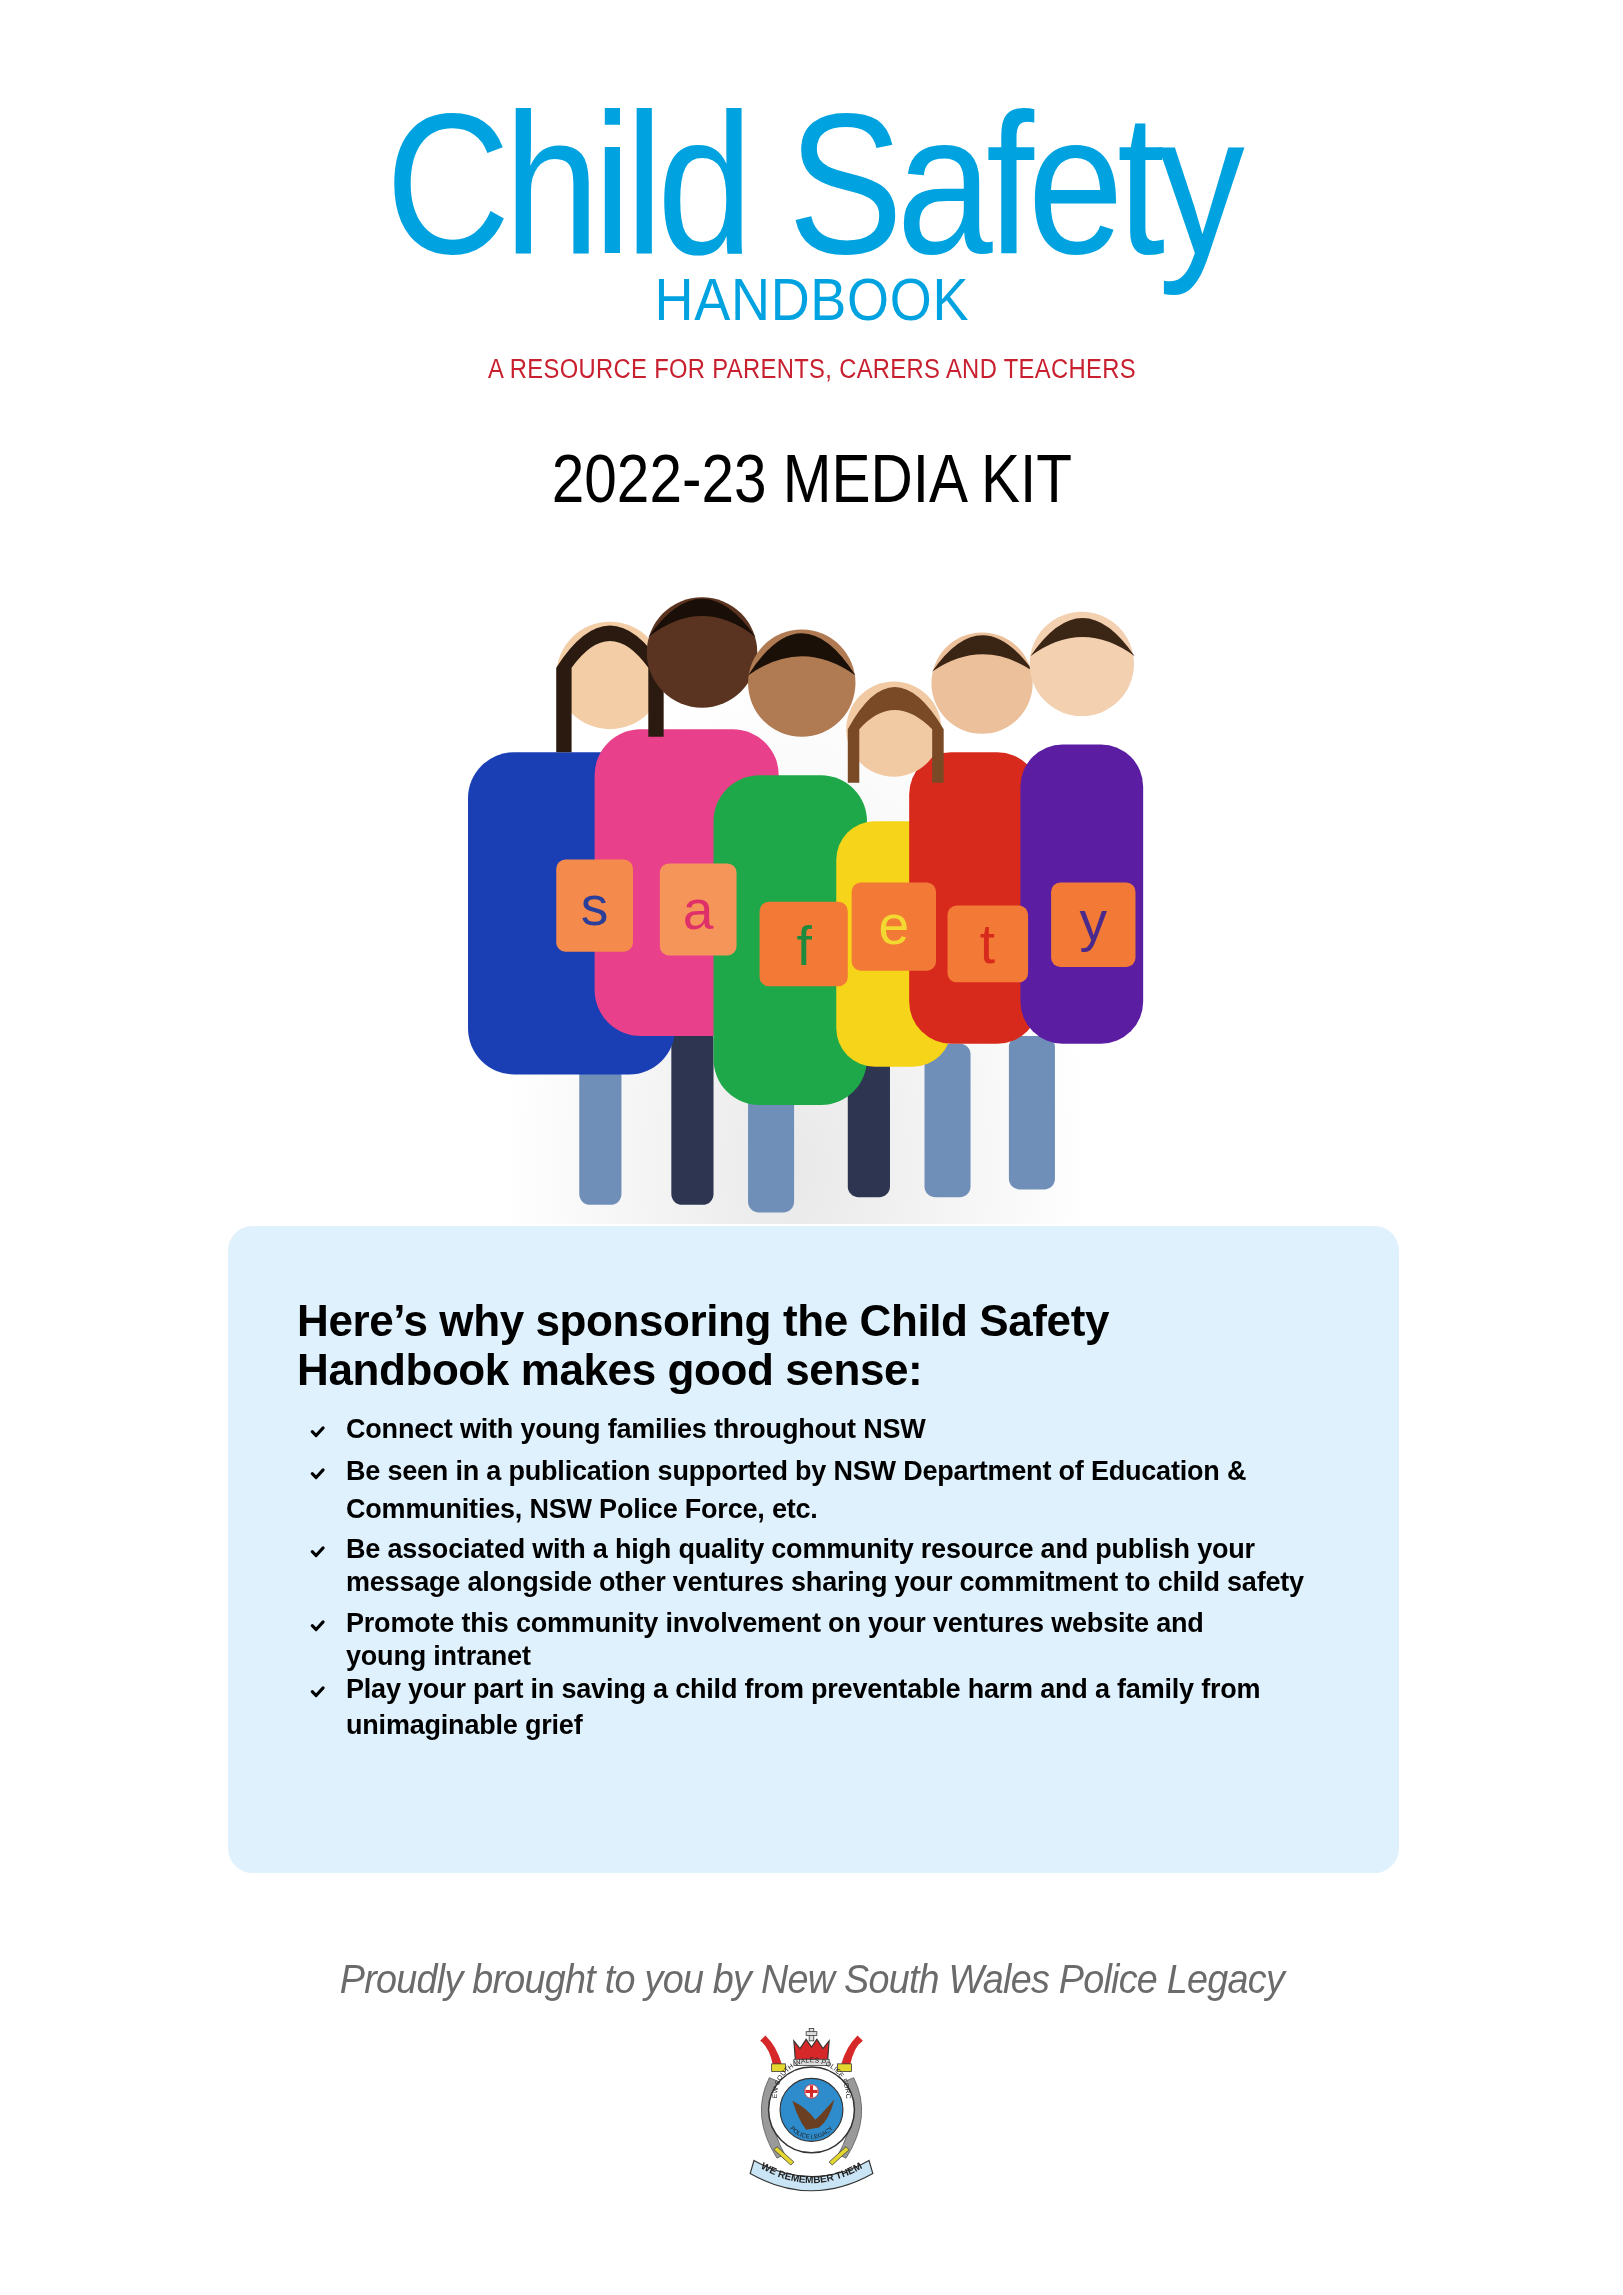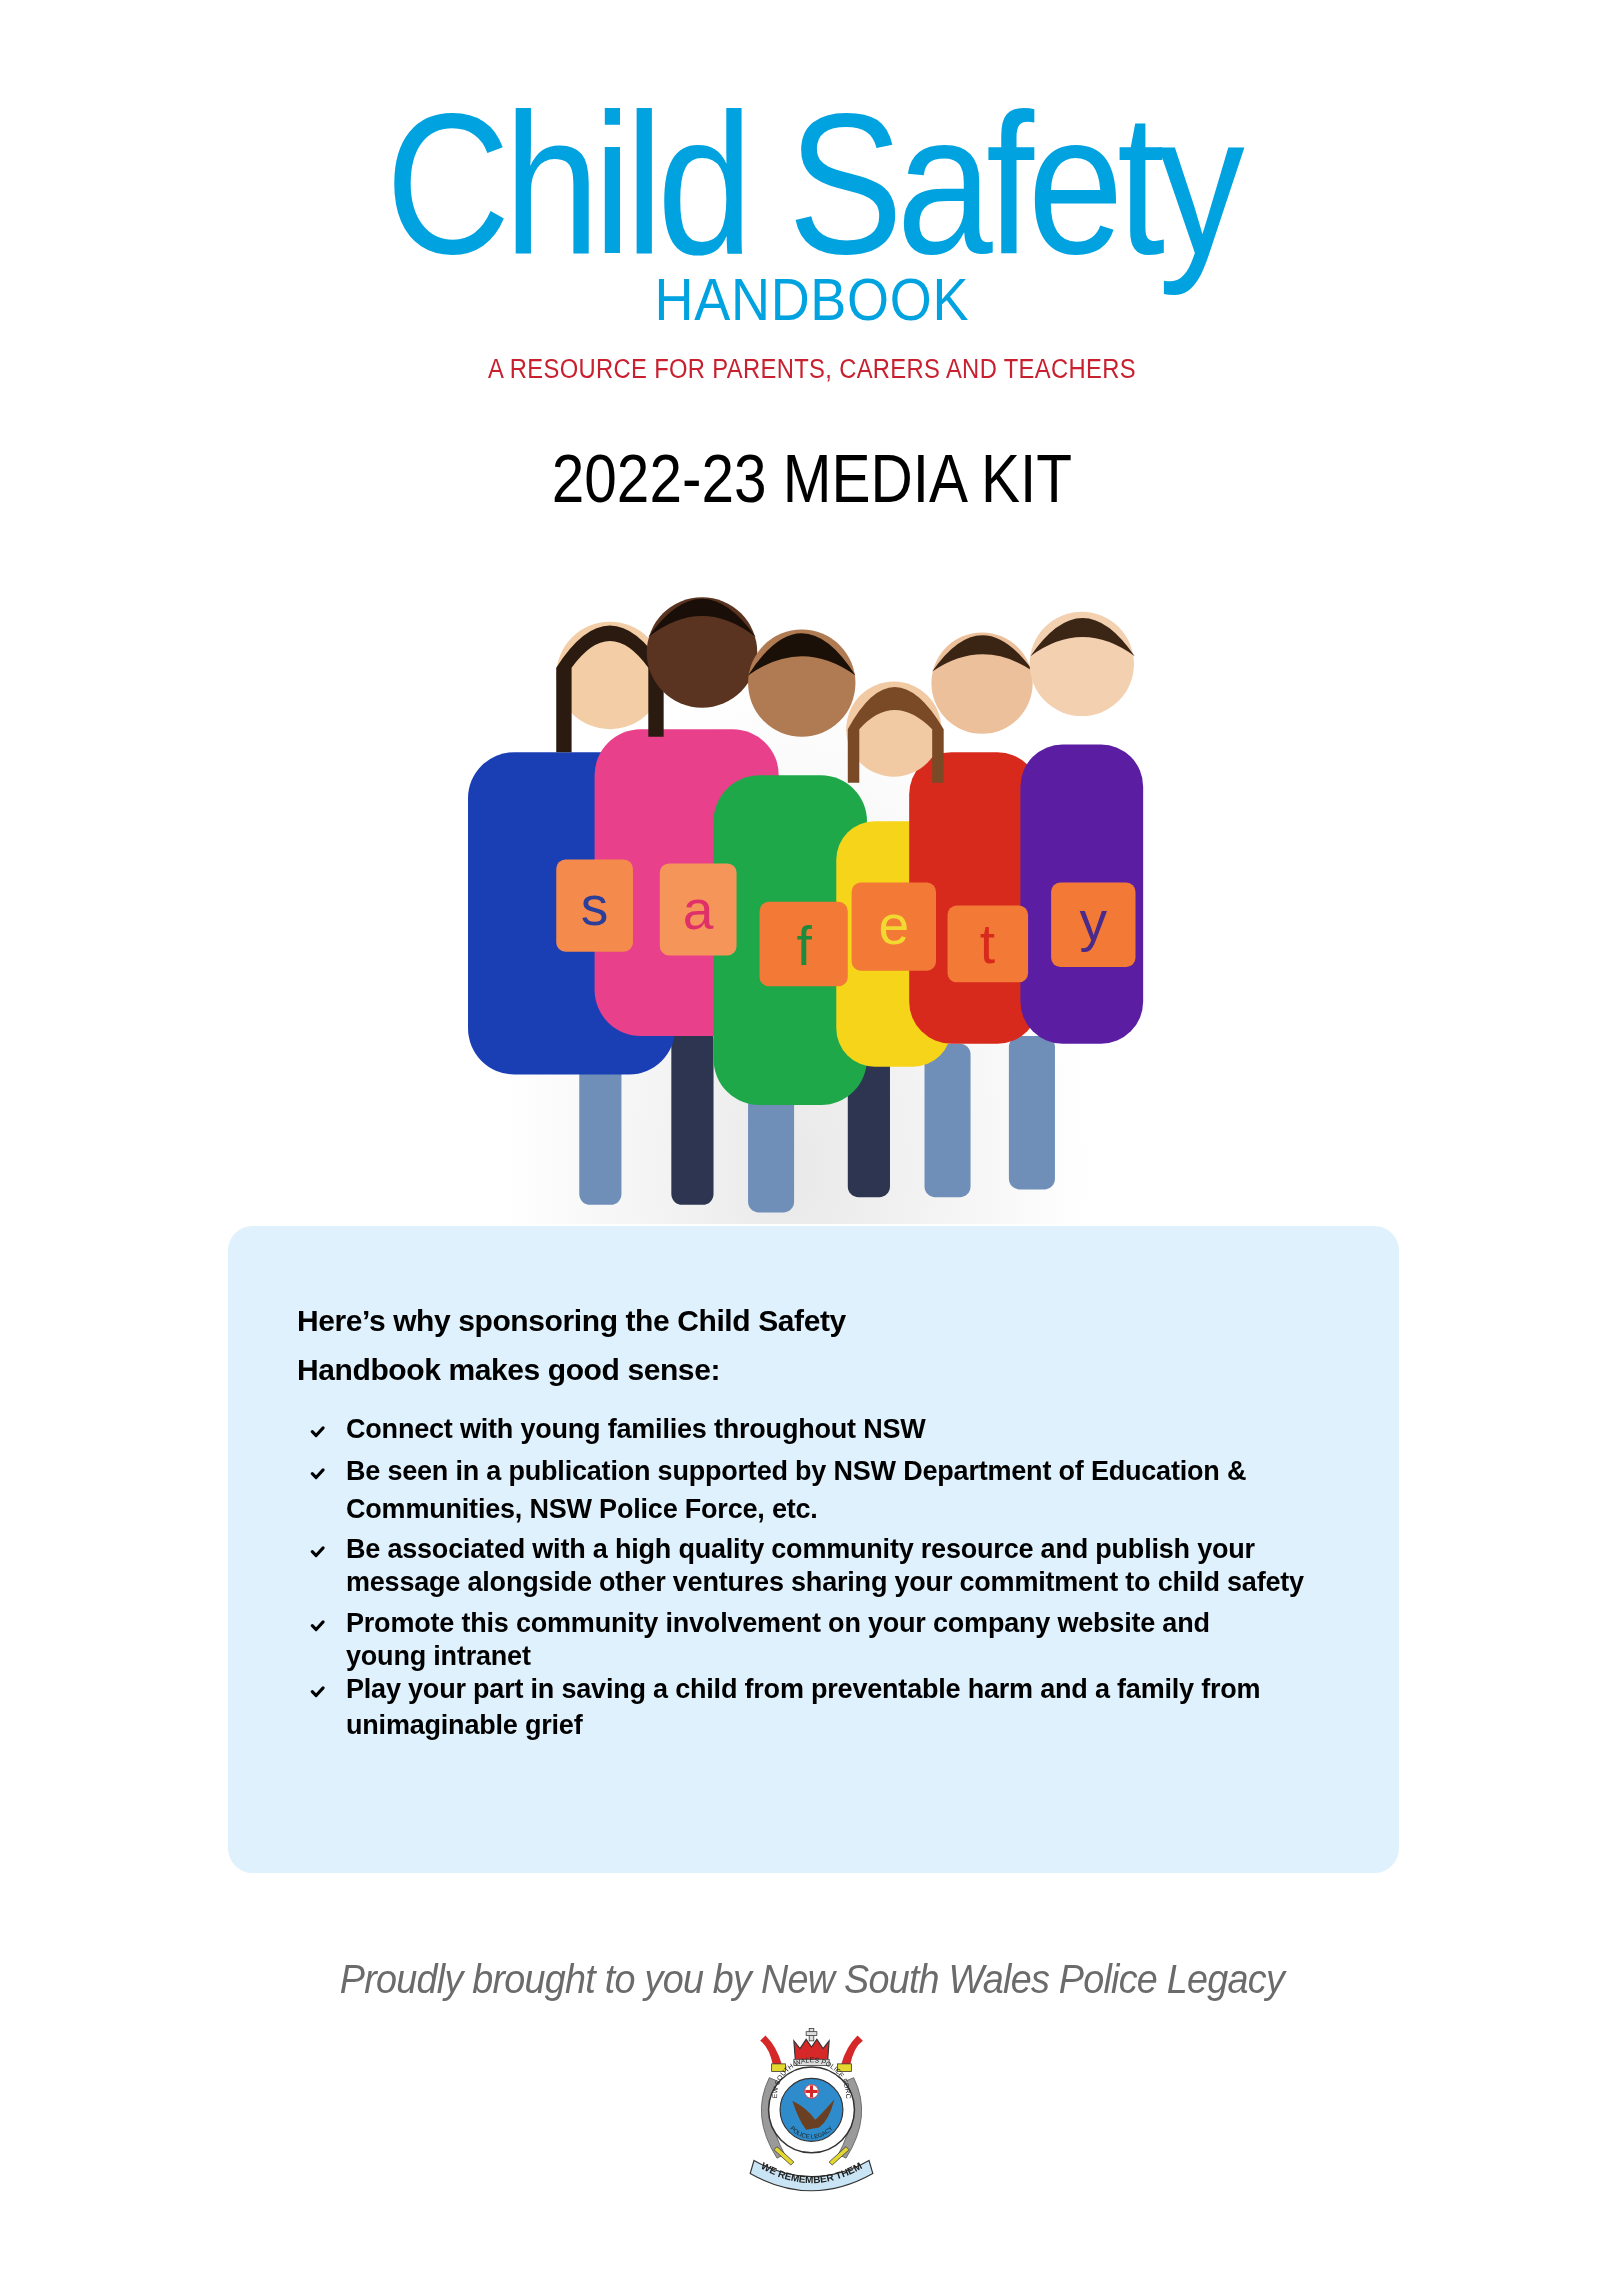--- a/index.html
+++ b/index.html
@@ -33,21 +33,21 @@
       background: radial-gradient(ellipse at 50% 92%, #e9e9e9 0%, #ffffff 55%);
     }
     .photo svg { width: 100%; height: 100%; display: block; }
 
     .why-box {
       left: 228px; top: 1226px; width: 1171px; height: 647px;
       background: #DFF1FC; border-radius: 24.6px;
     }
     .why-heading {
       left: 297px; top: 1296px; width: 998px;
-      font-size: 30px; line-height: 49px; font-weight: bold; color: #000;
+      font-size: 44px; line-height: 49px; font-weight: bold; color: #000;
       letter-spacing: -0.4px;
     }
     .why-list { left: 310px; top: 1413px; width: 1059px; margin: 0; padding: 0; list-style: none; }
     .why-item {
       position: relative; padding-left: 36px; font-size: 27px; line-height: 33px;
       font-weight: bold; color: #000; letter-spacing: -0.2px;
     }
     .why-item .check {
       position: absolute; left: 0; top: 10.7px; width: 15.4px; height: 15.4px;
     }
@@ -143,21 +143,21 @@
     <svg class="check" viewBox="0 0 20 20">
         <path d="M3,10 L8,15 L17,5" stroke="#000" stroke-width="4" fill="none" stroke-linecap="round" stroke-linejoin="round"></path>
       </svg>
     <div>Be associated with a high quality community resource and publish your</div>
     <div>message alongside other ventures sharing your commitment to child safety</div>
   </li>
   <li class="why-item" style="margin-bottom:0px;">
     <svg class="check" viewBox="0 0 20 20">
         <path d="M3,10 L8,15 L17,5" stroke="#000" stroke-width="4" fill="none" stroke-linecap="round" stroke-linejoin="round"></path>
       </svg>
-    <div>Promote this community involvement on your company website and</div>
+    <div>Promote this community involvement on your ventures website and</div>
     <div>young intranet</div>
   </li>
   <li class="why-item">
     <svg class="check" viewBox="0 0 20 20">
         <path d="M3,10 L8,15 L17,5" stroke="#000" stroke-width="4" fill="none" stroke-linecap="round" stroke-linejoin="round"></path>
       </svg>
     <div>Play your part in saving a child from preventable harm and a family from</div>
     <div style="margin-top:3.1px;">unimaginable grief</div>
   </li>
 </ul>

